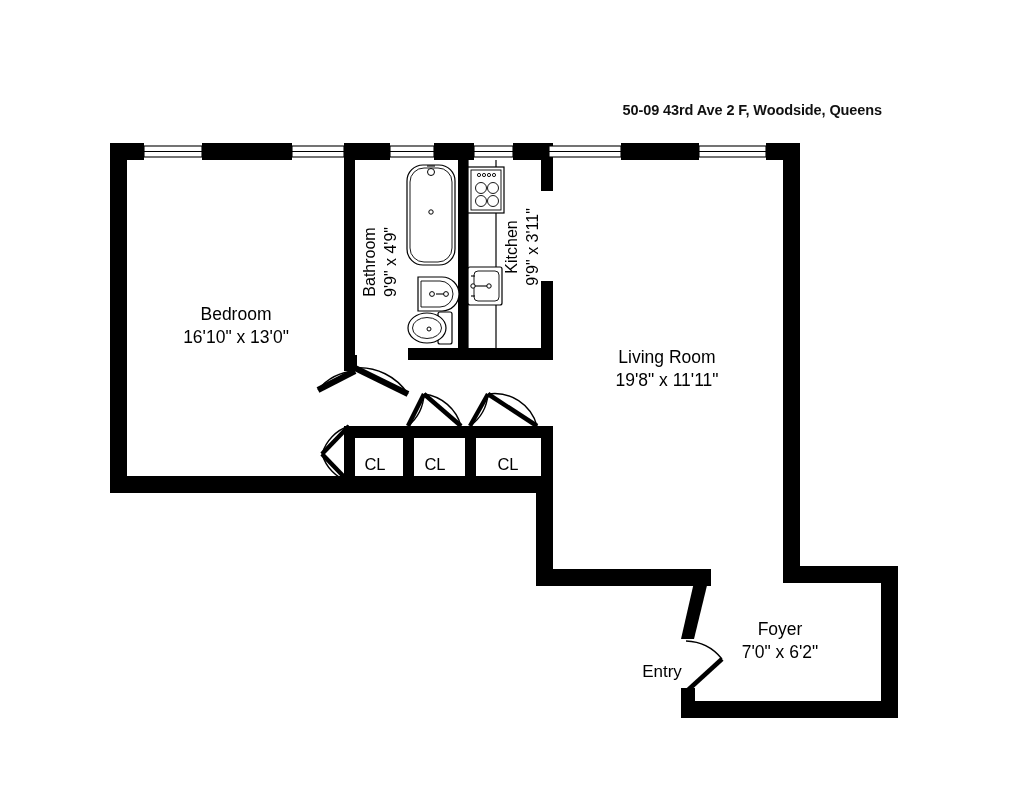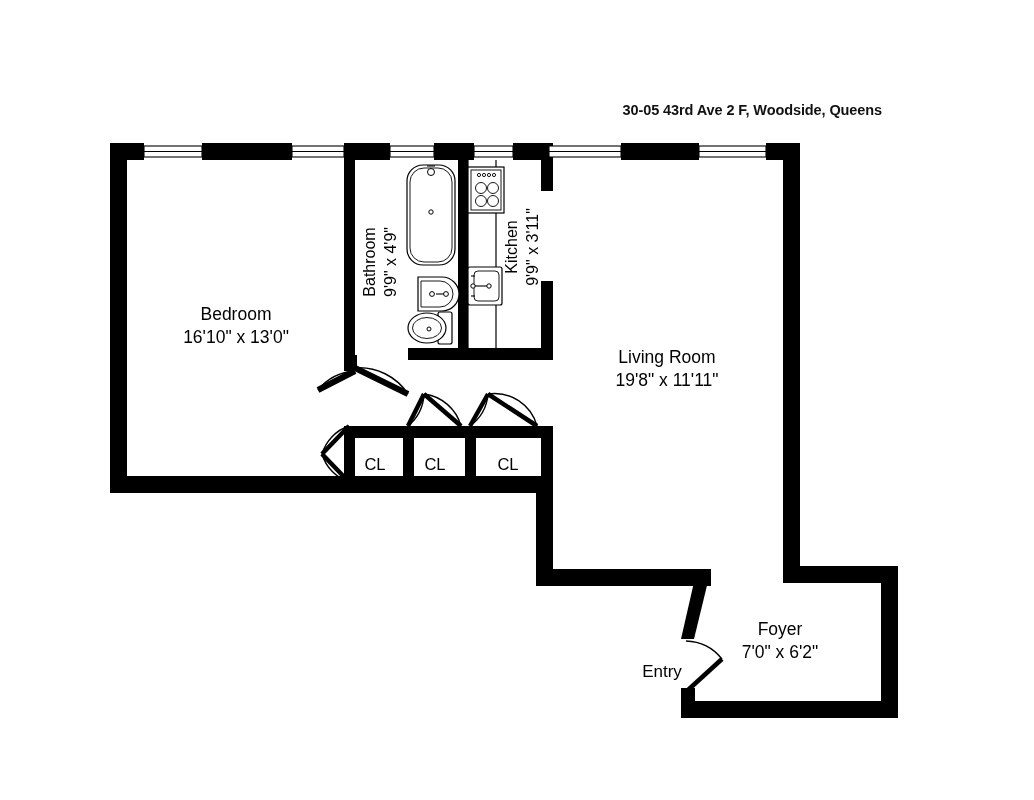--- a/index.html
+++ b/index.html
@@ -73,21 +73,21 @@
     fill: #000000;
     font-size: 17px;
     text-anchor: middle;
   }
 </style>
 </head>
 <body>
 
 <div id="floorplan-root">
 
-  <div class="plan-title">30-05 43rd Ave 2 F, Woodside, Queens</div>
+  <div class="plan-title">50-09 43rd Ave 2 F, Woodside, Queens</div>
 
   <svg class="plan-svg" viewBox="0 0 1034 800">
 
     <g>
 
       <rect class="wall" x="110" y="143" width="34" height="17"></rect>
       <rect class="wall" x="202" y="143" width="90" height="17"></rect>
       <rect class="wall" x="344" y="143" width="46" height="17"></rect>
       <rect class="wall" x="434" y="143" width="40" height="17"></rect>
       <rect class="wall" x="513" y="143" width="36" height="17"></rect>

